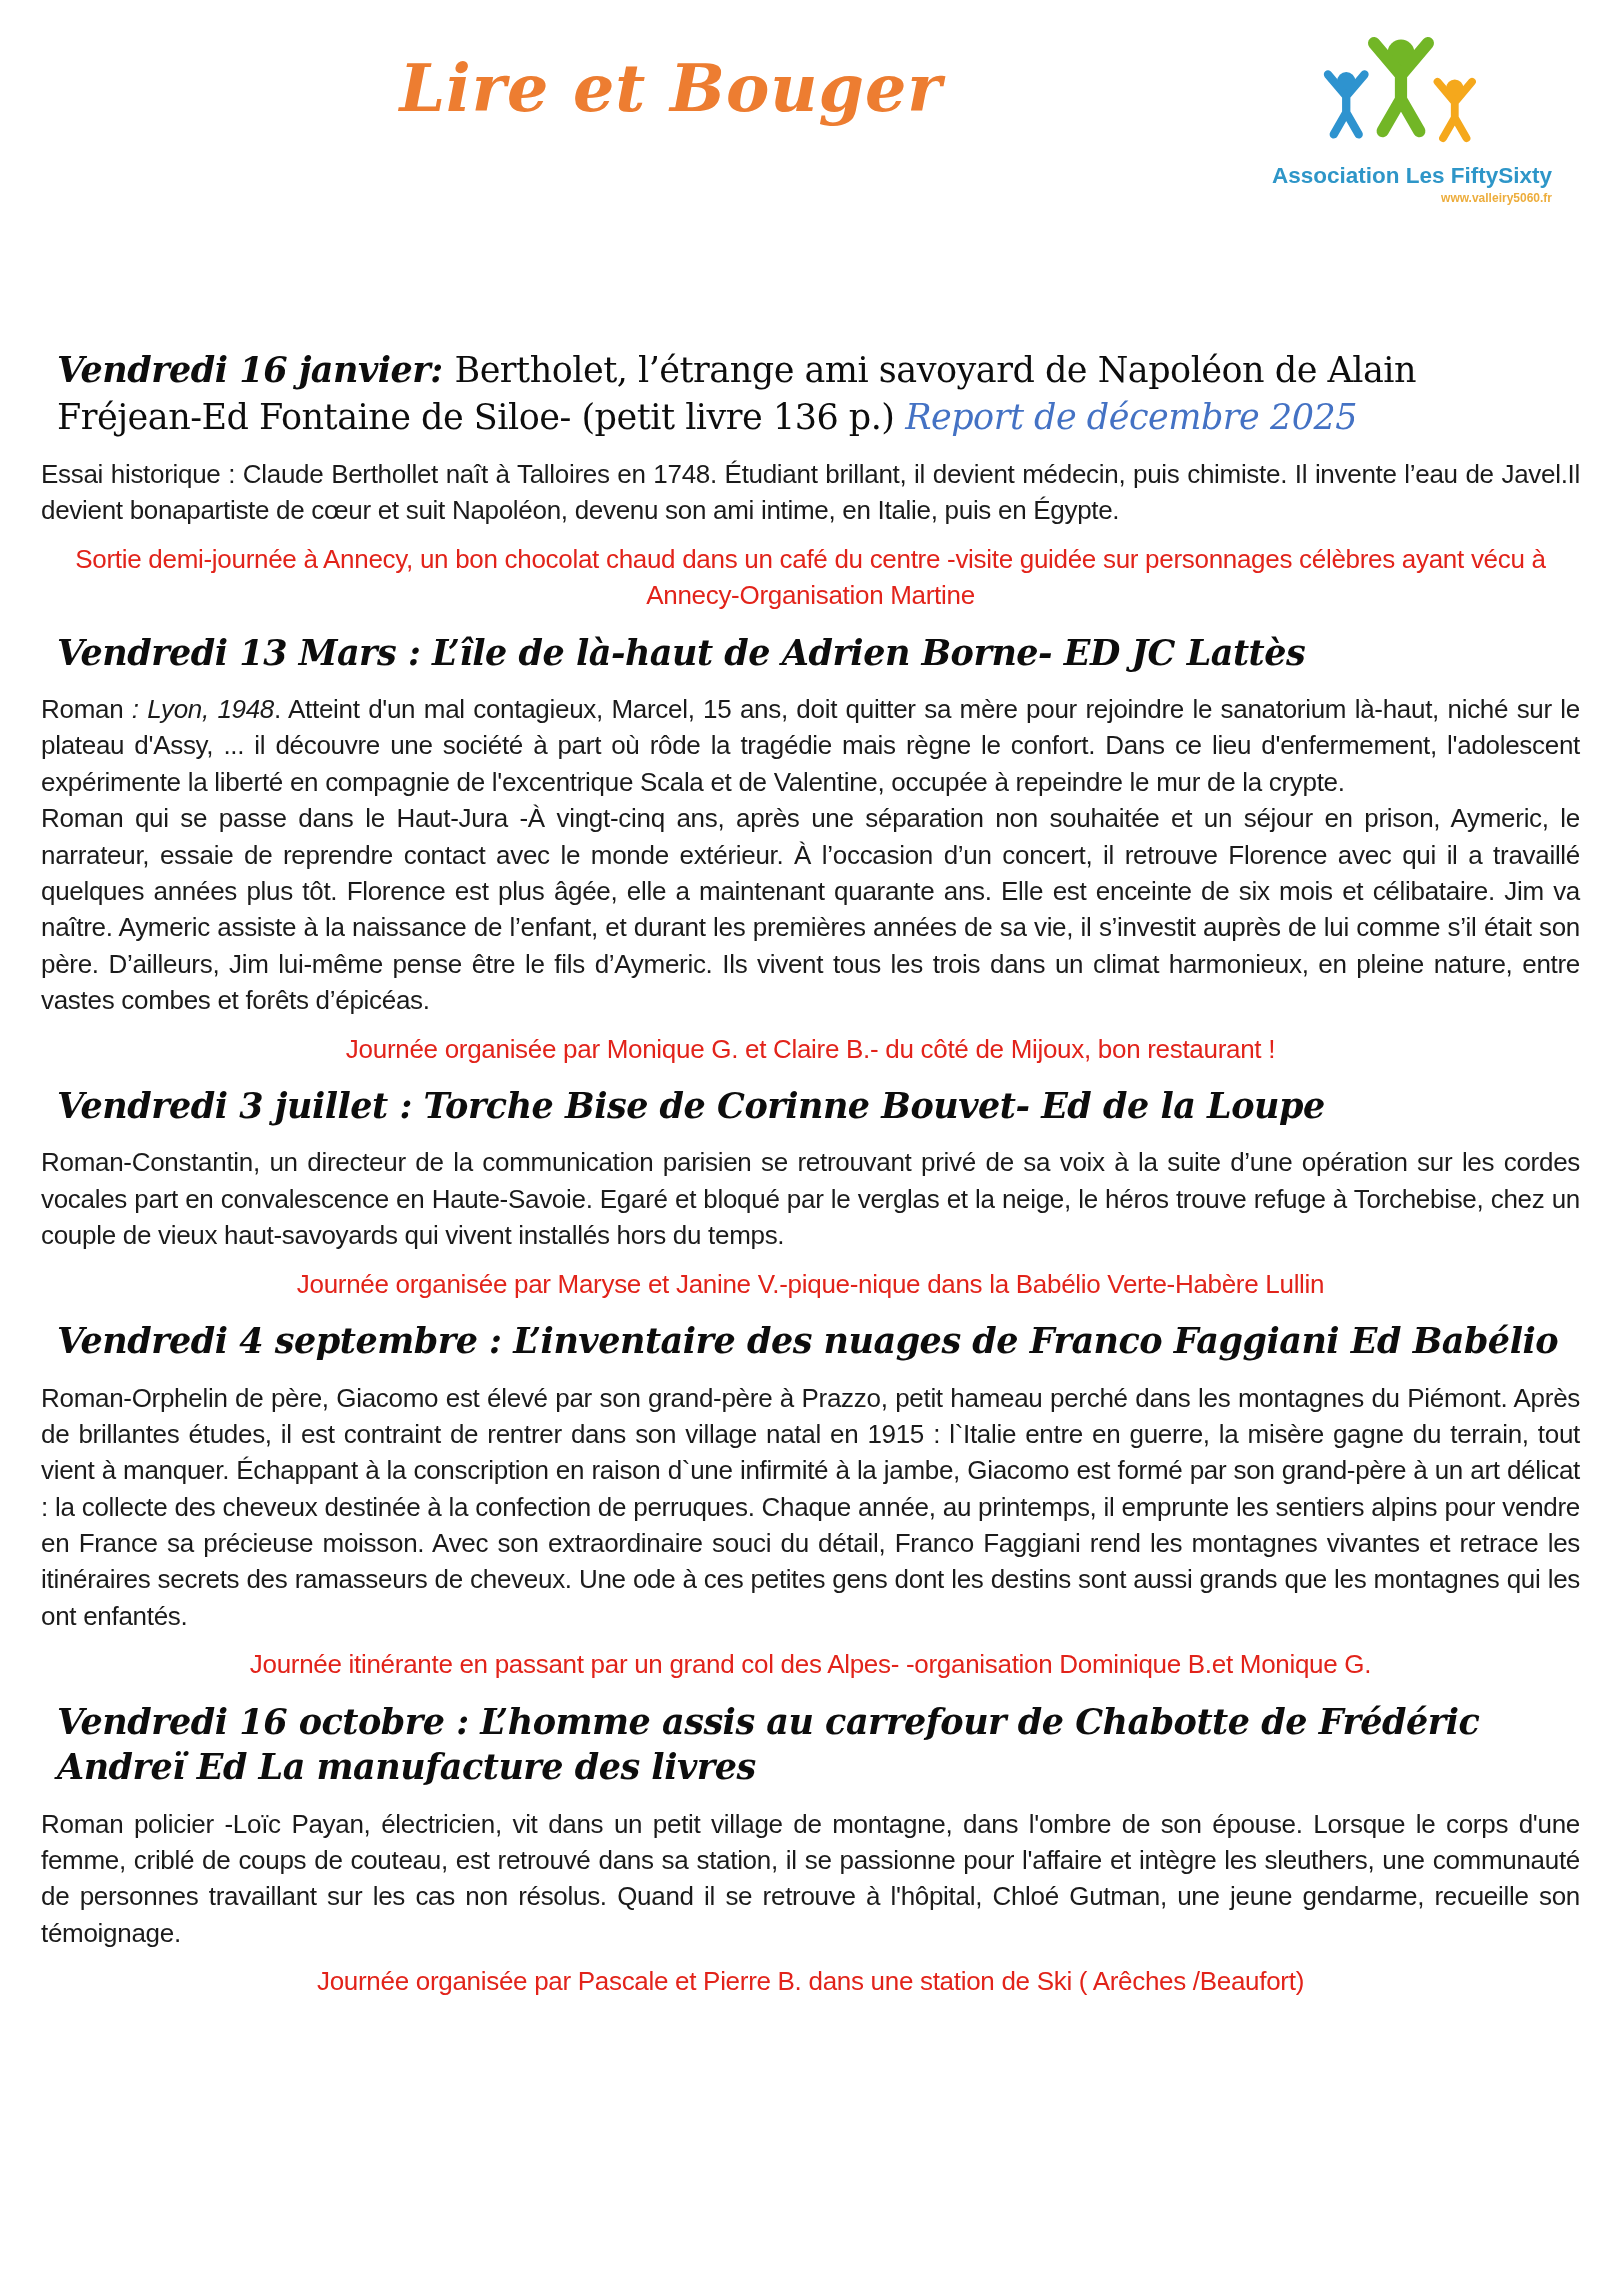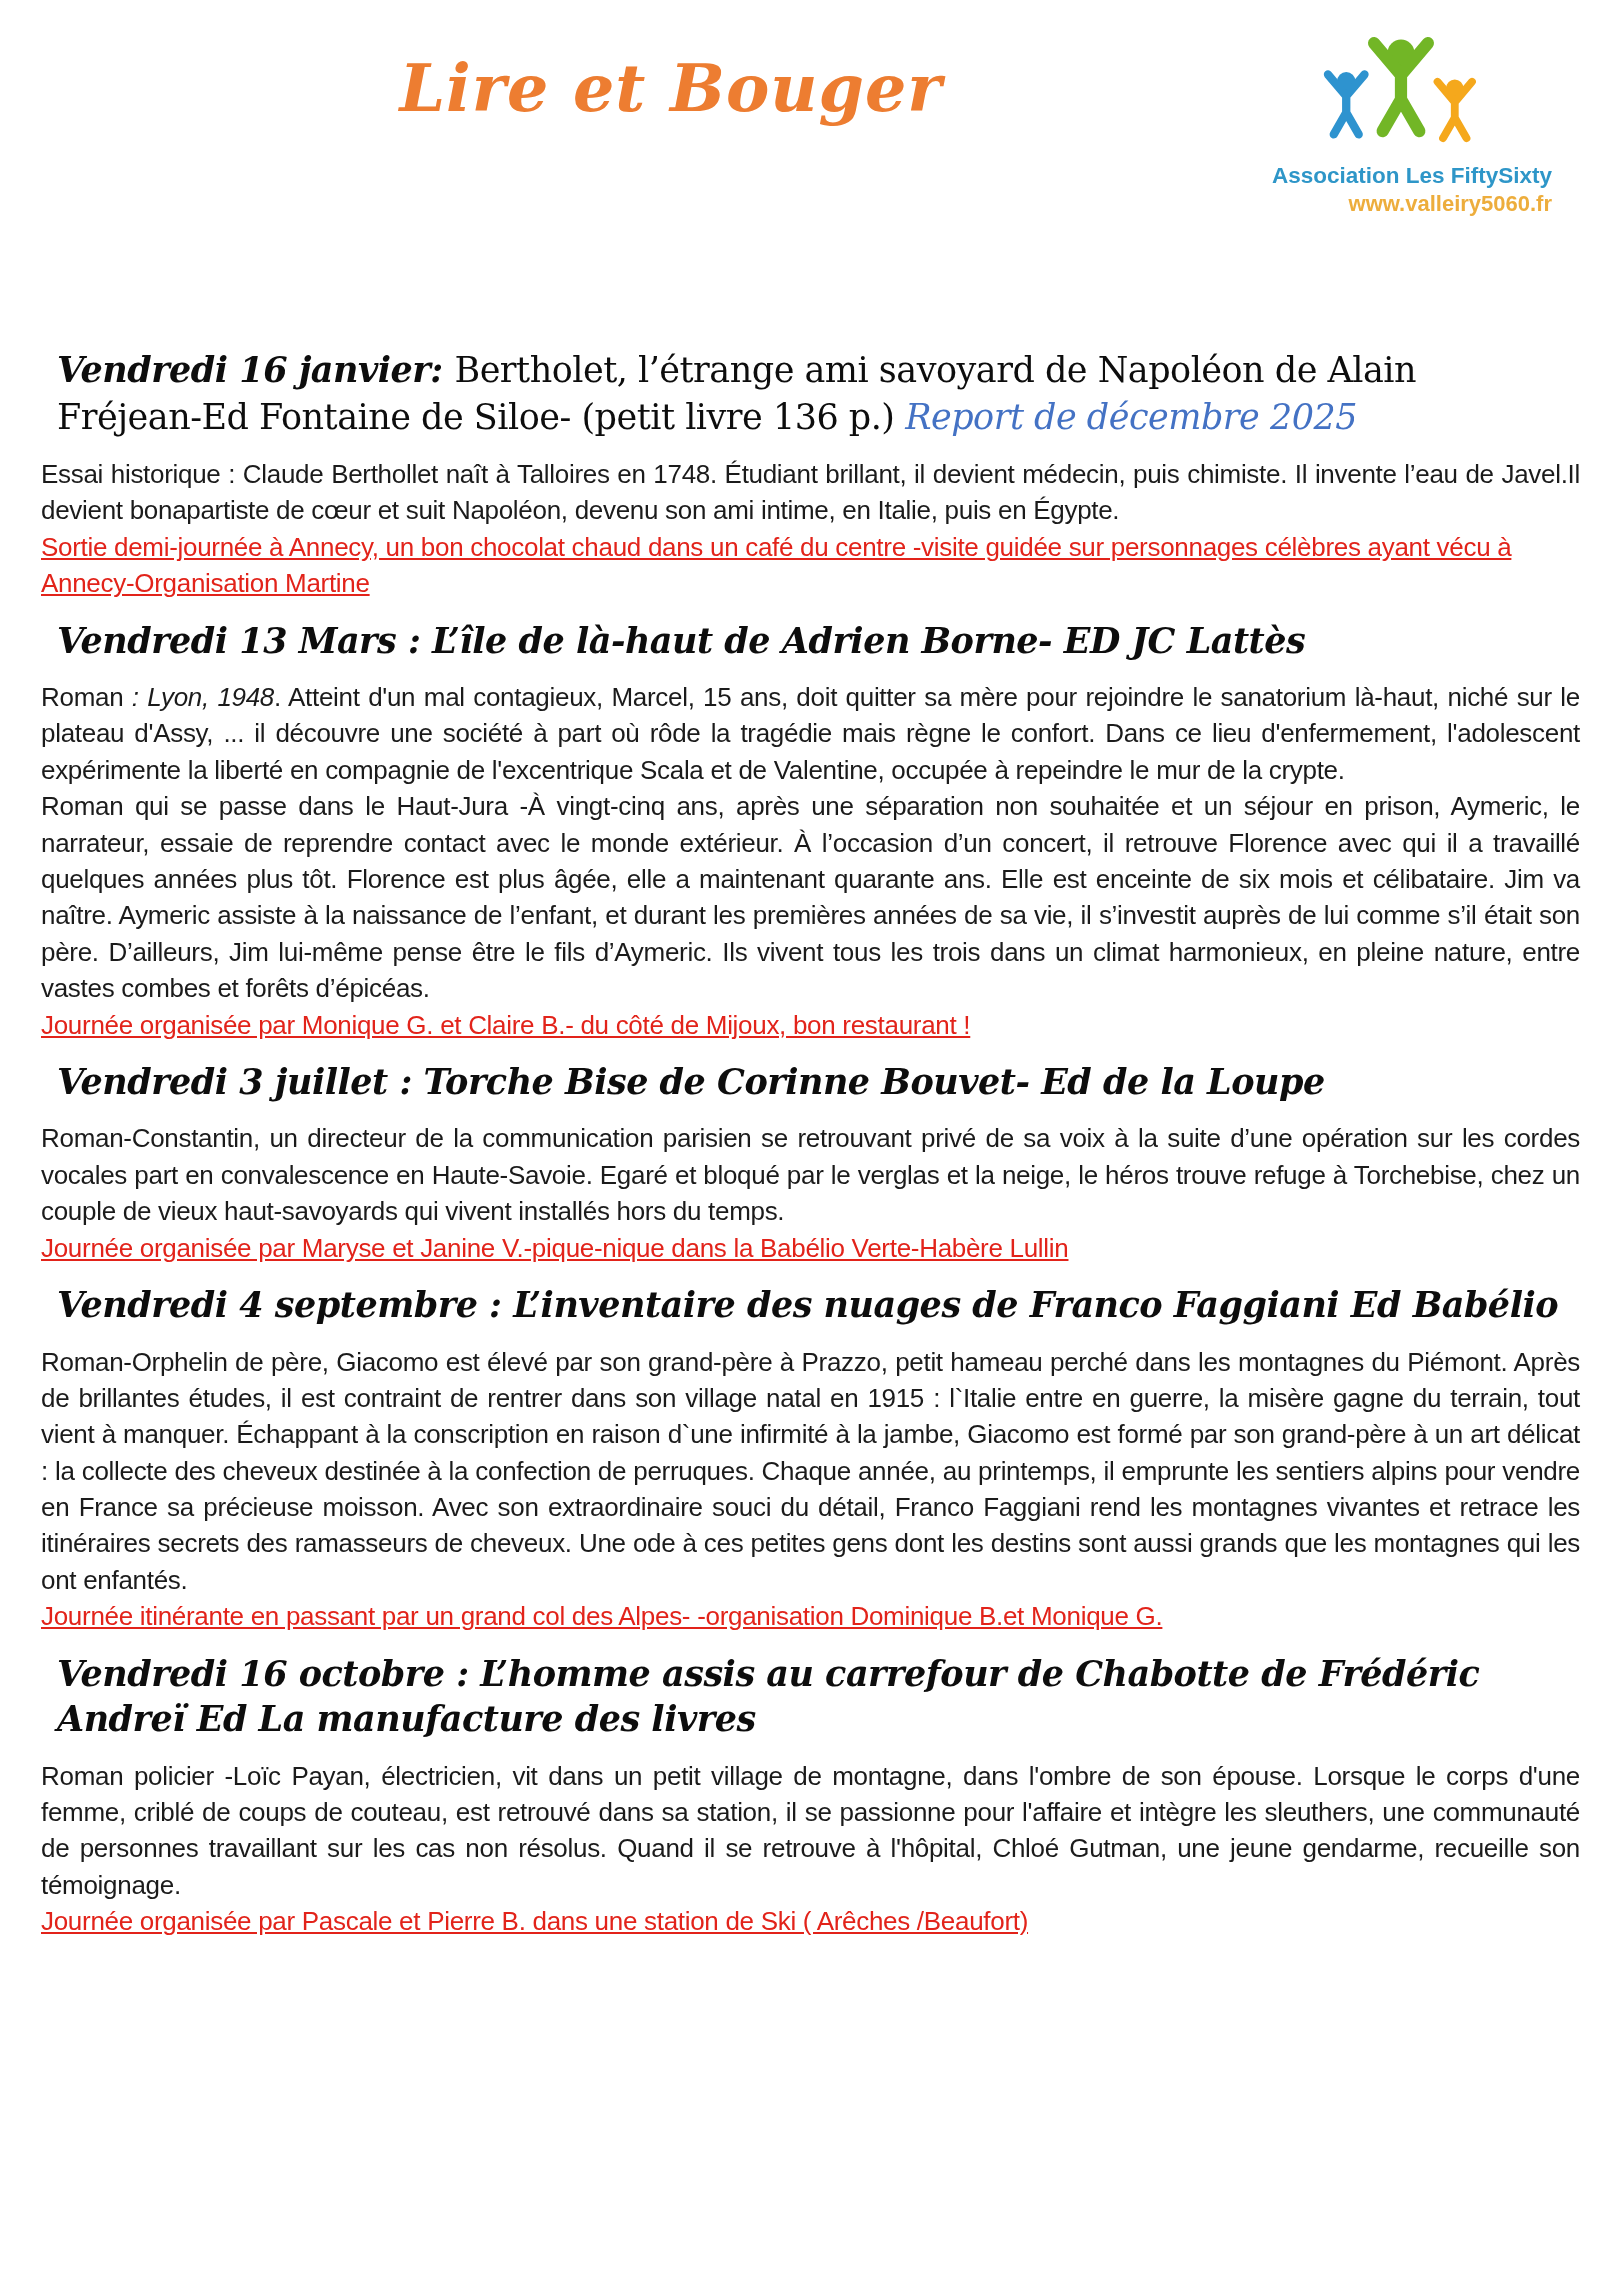--- a/index.html
+++ b/index.html
@@ -17,36 +17,36 @@
     margin:0;font-family:"DejaVu Serif",serif;font-style:italic;font-weight:700;
     font-size:65px;line-height:1.05;letter-spacing:1px;
   }
   .doc-subtitle{
     margin:7.8px 0 0 0;font-family:"DejaVu Serif",serif;font-style:italic;font-weight:700;
     font-size:34px;line-height:1.1;
   }
   .logo{position:absolute;right:69px;top:29px;width:304px;text-align:right;}
   .logo svg{display:block;margin:0 auto;}
   .logo-org{font-weight:700;font-size:22.5px;letter-spacing:0px;margin-top:2px;}
-  .logo-url{font-weight:700;font-size:22px;margin-top:2px;}
+  .logo-url{font-weight:700;font-size:12px;margin-top:2px;}
 
   
   .events{position:absolute;top:331px;left:41px;right:41px;}
   .section-heading{
     margin:16px;font-family:"DejaVu Serif",serif;font-style:italic;font-weight:700;
     font-size:35px;line-height:1.3;color:#0d0d0d;letter-spacing:-0.5px;
   }
   .section-heading .run-plain{font-weight:500;}
   .section-heading .run-blue{font-weight:500;}
   .section-body{
     margin:0;font-size:26px;line-height:1.4;color:#1b1b1b;
     text-align:justify;letter-spacing:-0.3px;
   }
   .section-note{
-    margin:0;font-size:26px;line-height:1.4;text-align:left;letter-spacing:-0.3px;text-decoration:underline;
+    margin:12px;font-size:26px;line-height:1.4;text-align:center;letter-spacing:-0.3px;
   }
   .run-italic{font-style:italic;}
   .run-plain{font-style:normal;}
 </style>
 </head>
 <body>
 
 <div class="page">
 
   <header class="doc-header">

